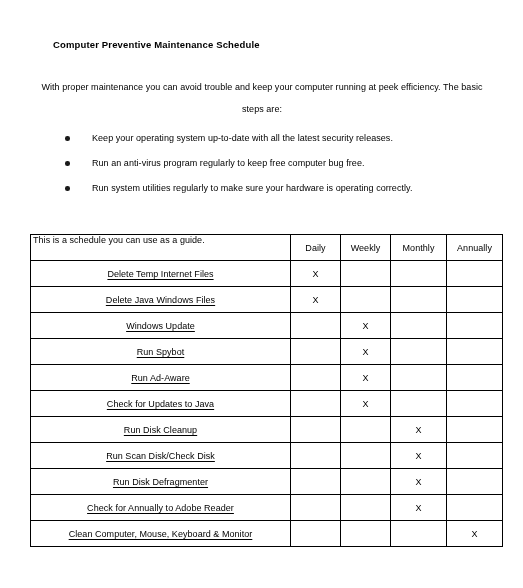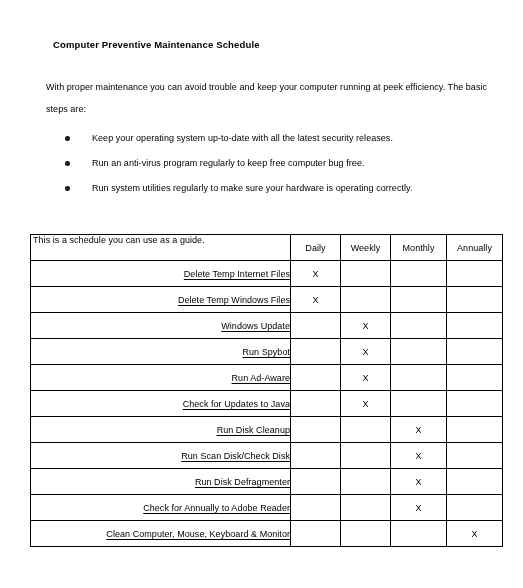--- a/index.html
+++ b/index.html
@@ -24,26 +24,27 @@
     left: 33px;
     top: 33px;
     font-size: 9.5px;
     font-weight: bold;
     letter-spacing: 0.15px;
     white-space: nowrap;
     margin-left: 20px;
   }
   .intro {
     position: absolute;
-    left: 46px;
+    left: 33px;
     top: 67px;
     width: 458px;
     font-size: 9px;
     line-height: 22px;
     letter-spacing: 0.05px;
+    text-align: center;
   }
   .bullet-list {
     position: absolute;
     left: 33px;
     top: 117px;
     width: 460px;
     list-style: none;
     margin: 9px;
     padding: 0;
   }
@@ -91,21 +92,21 @@
     padding: 0;
     font-weight: normal;
     font-size: 9px;
     vertical-align: middle;
   }
   .col-task { width: 260px; }
   .col-freq { width: 50px; }
   .col-freq-wide { width: 56px; }
   .task-cell {
     padding-left: 4px;
-    text-align: right;
+    text-align: center;
   }
   .task-label {
     text-decoration: underline;
     text-underline-offset: 1.5px;
     letter-spacing: 0.05px;
     white-space: nowrap;
   }
   .freq-head {
     text-align: center;
     letter-spacing: 0.05px;
@@ -165,21 +166,21 @@
     </thead>
     <tbody>
       <tr>
         <td class="task-cell"><span class="task-label">Delete Temp Internet Files</span></td>
         <td class="mark-cell"><span class="mark">X</span></td>
         <td class="mark-cell"><span class="mark"></span></td>
         <td class="mark-cell"><span class="mark"></span></td>
         <td class="mark-cell"><span class="mark"></span></td>
       </tr>
       <tr>
-        <td class="task-cell"><span class="task-label">Delete Temp Windows Files</span></td>
+        <td class="task-cell"><span class="task-label">Delete Java Windows Files</span></td>
         <td class="mark-cell"><span class="mark">X</span></td>
         <td class="mark-cell"><span class="mark"></span></td>
         <td class="mark-cell"><span class="mark"></span></td>
         <td class="mark-cell"><span class="mark"></span></td>
       </tr>
       <tr>
         <td class="task-cell"><span class="task-label">Windows Update</span></td>
         <td class="mark-cell"><span class="mark"></span></td>
         <td class="mark-cell"><span class="mark">X</span></td>
         <td class="mark-cell"><span class="mark"></span></td>

